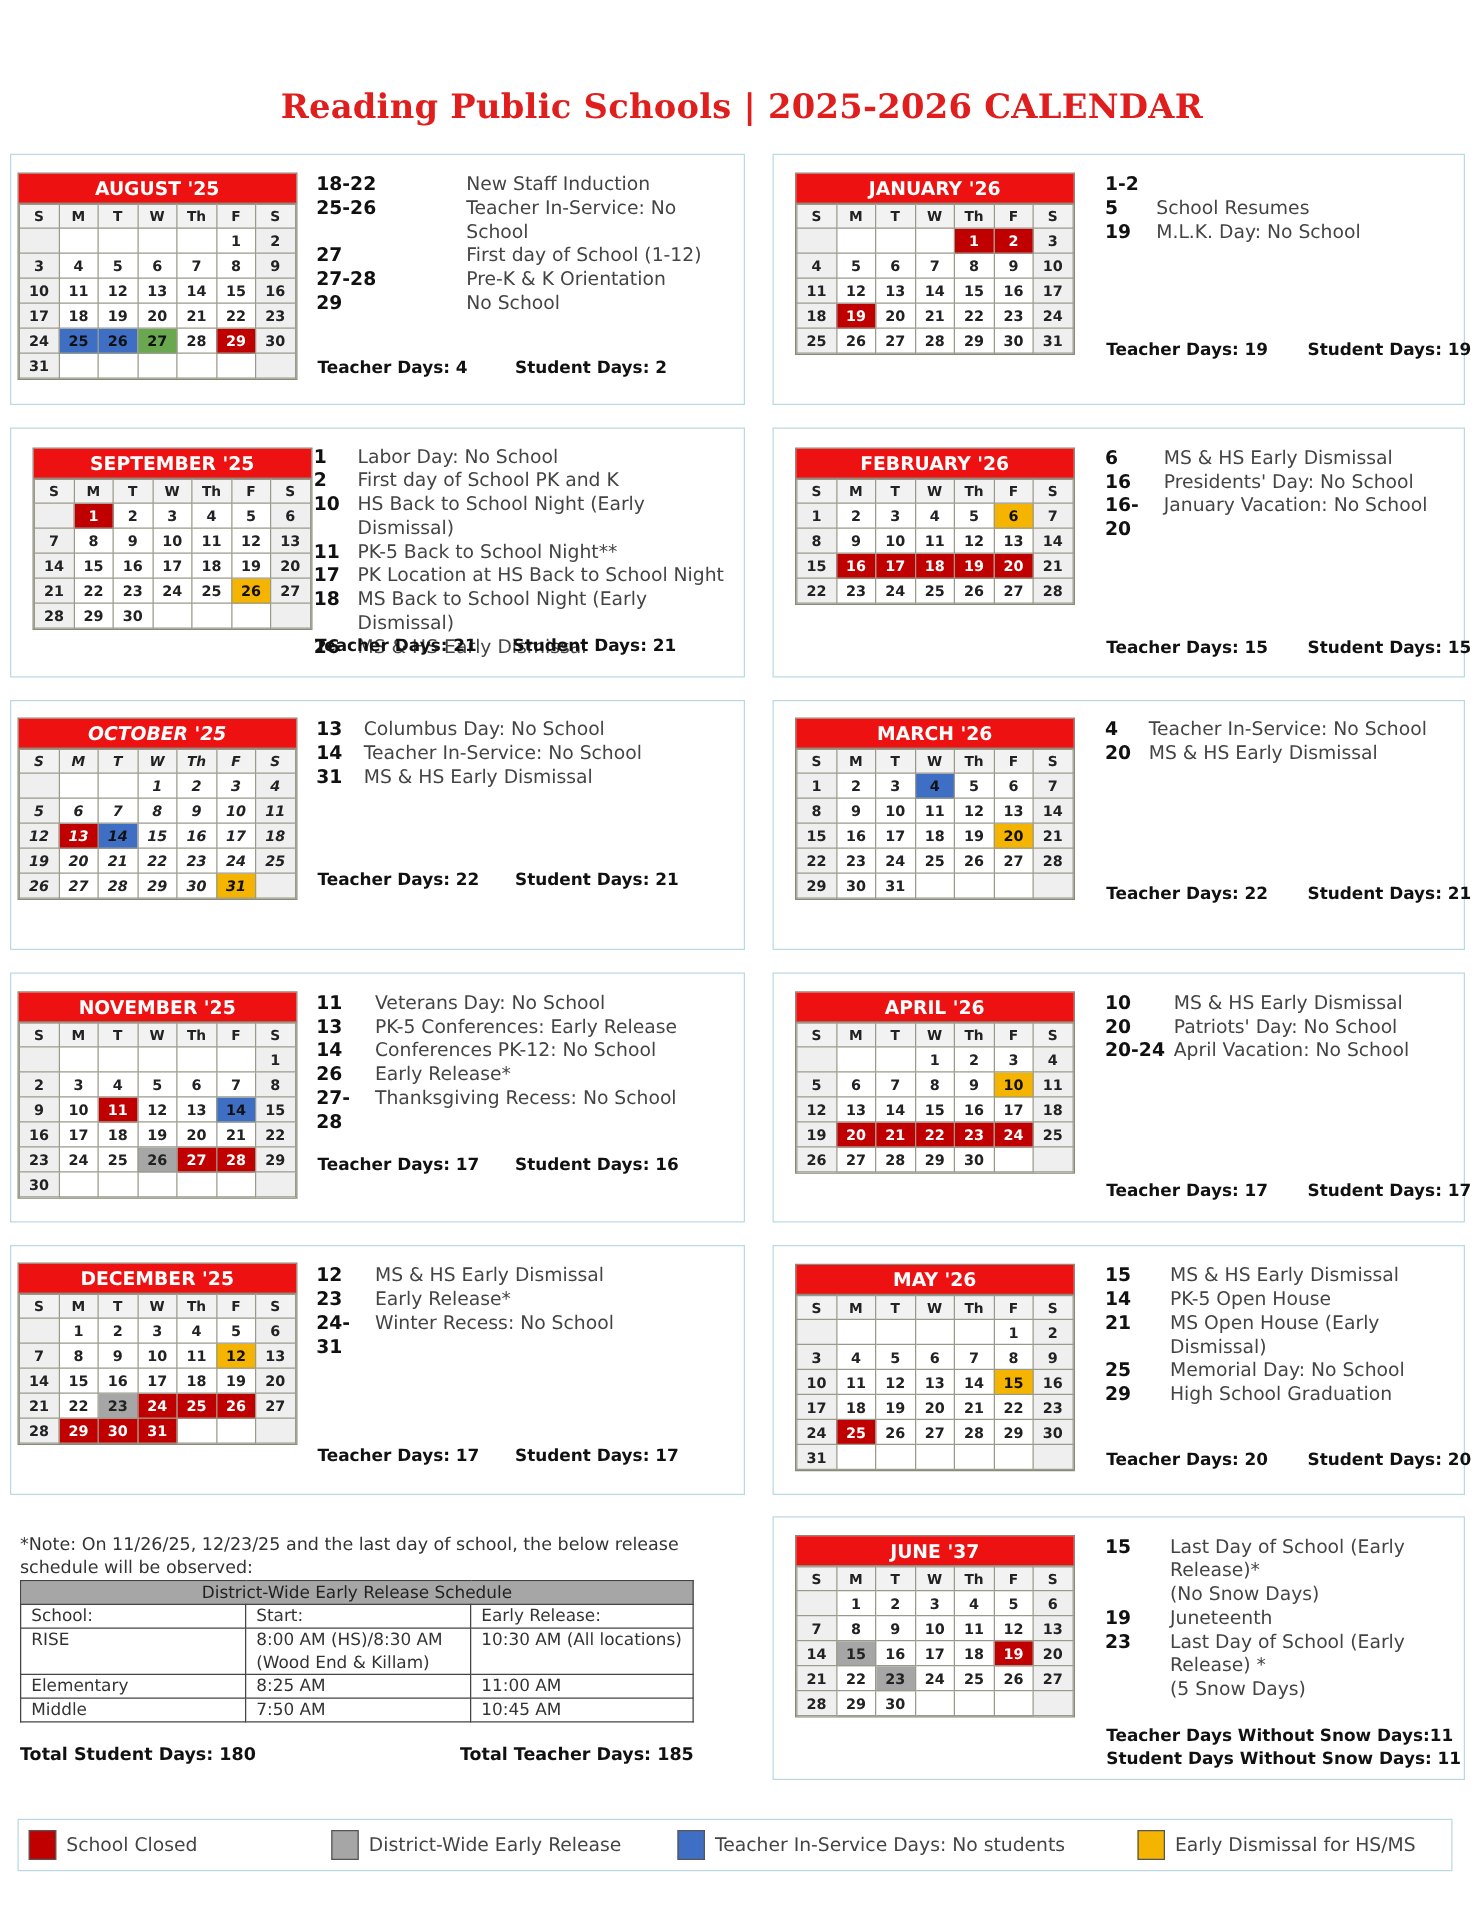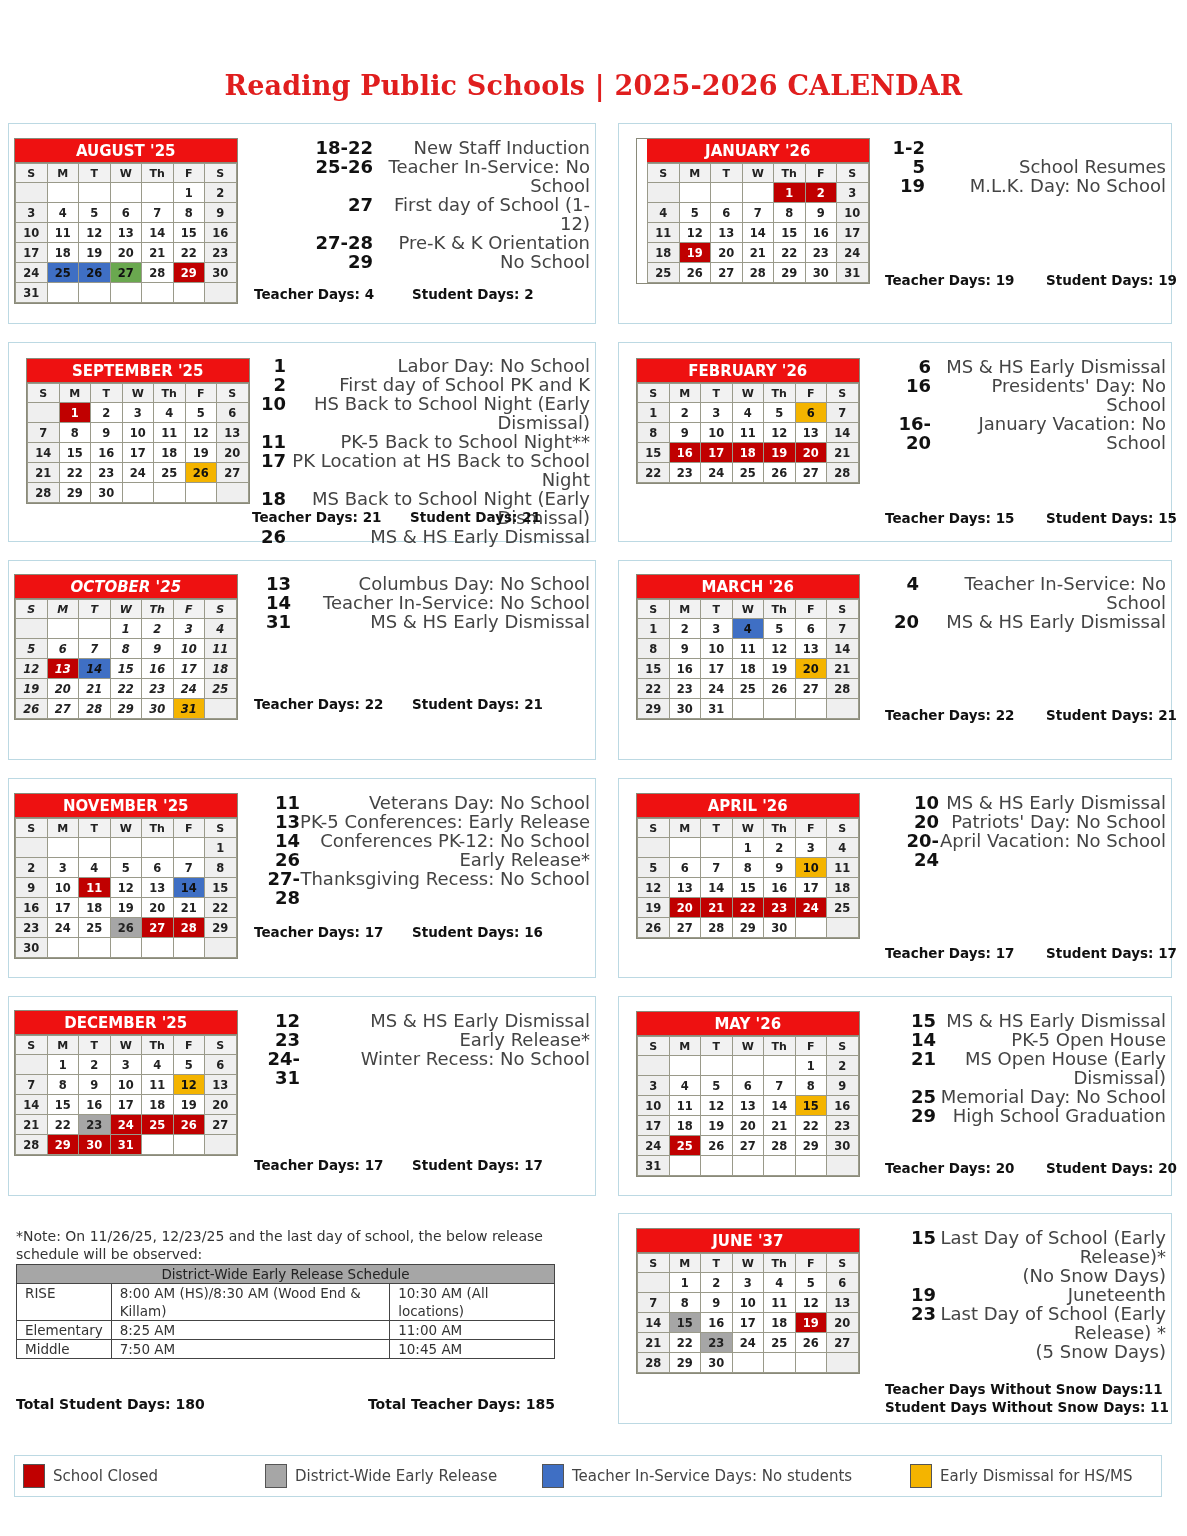--- a/index.html
+++ b/index.html
@@ -10,21 +10,21 @@
   .cal .mh { background: #ee1111; color: #fff; font-weight: bold; text-align: center; font-size: 15px; height: 24px; line-height: 24px; border-bottom: 1px solid #8a8a7a; }
   .cal table { border-collapse: collapse; }
   .cal td { width: 31.5px; height: 20px; text-align: center; font-size: 11.5px; font-weight: bold; border: 1px solid #9a9a8a; padding: 0; color: #222; }
   .cal tr.dow td { font-size: 11px; height: 19px; background: #f2f2f2; }
   .cal td.we { background: #efefef; }
   .cal td.closed { background: #c00000; color: #fff; }
   .cal td.early { background: #a6a6a6; color: #222; }
   .cal td.inservice { background: #3f6fc4; color: #111; }
   .cal td.first { background: #6aa84f; color: #111; }
   .cal td.hsms { background: #f4b400; color: #111; }
-  .events { position: absolute; font-size: 18px; color: #444; line-height: 19px; text-align: right; }
+  .events { position: absolute; font-size: 15px; color: #444; line-height: 19px; }
   .ev { display: flex; }
   .ev .d { font-weight: bold; color: #111; flex: 0 0 auto; }
   .ev .t { flex: 1 1 auto; white-space: pre-line; }
   .days { position: absolute; font-weight: bold; font-size: 13.5px; color: #111; display: flex; }
   .note { position: absolute; left: 16px; top: 1227px; width: 540px; font-size: 14px; color: #333; line-height: 18px; }
   .erst { position: absolute; left: 16px; top: 1264px; width: 539px; border-collapse: collapse; font-size: 13.5px; color: #333; }
   .erst td, .erst th { border: 1px solid #444; padding: 0 8px; vertical-align: top; line-height: 18px; text-align: left; font-weight: normal; }
   .erst th { background: #a6a6a6; text-align: center; color: #222; }
   .totals { position: absolute; left: 16px; top: 1396px; width: 539px; display: flex; justify-content: space-between; font-weight: bold; font-size: 14px; color: #111; }
   .legend { position: absolute; left: 14px; top: 1455px; width: 1148px; height: 42px; border: 1.5px solid #bcd9e3; }
@@ -481,21 +481,21 @@
       <div class="ev">
         <span class="d" style="width:47px">24-31</span>
         <span class="t">Winter Recess: No School</span>
       </div>
     </div>
     <div class="days" style="left: 254px; top: 1157px;">
       <span style="width:158px">Teacher Days: 17</span>
       <span>Student Days: 17</span>
     </div>
     <div class="panel" style="left: 618px; top: 123px; width: 554px; height: 201px;"></div>
-    <div class="cal" style="left: 636px; top: 138px; padding-left: 10px;">
+    <div class="cal" style="left: 636px; top: 138px;">
       <div class="mh">JANUARY '26</div>
       <table>
         <tbody>
           <tr class="dow">
             <td>S</td>
             <td>M</td>
             <td>T</td>
             <td>W</td>
             <td>Th</td>
             <td>F</td>
@@ -975,20 +975,25 @@
       <span>Student Days Without Snow Days: 11</span>
     </div>
   </div>
 
 <div class="note">*Note: On 11/26/25, 12/23/25 and the last day of school, the below release schedule will be observed:</div>
 <table class="erst">
   <tbody>
       <tr>
         <th colspan="3">District-Wide Early Release Schedule</th>
       </tr>
+  <tr>
+    <td style="width:180px">School:</td>
+    <td style="width:180px">Start:</td>
+    <td>Early Release:</td>
+  </tr>
   <tr>
         <td>RISE</td>
         <td>8:00 AM (HS)/8:30 AM (Wood End &amp; Killam)</td>
         <td>10:30 AM (All locations)</td>
       </tr>
   <tr>
         <td>Elementary</td>
         <td>8:25 AM</td>
         <td>11:00 AM</td>
       </tr>

